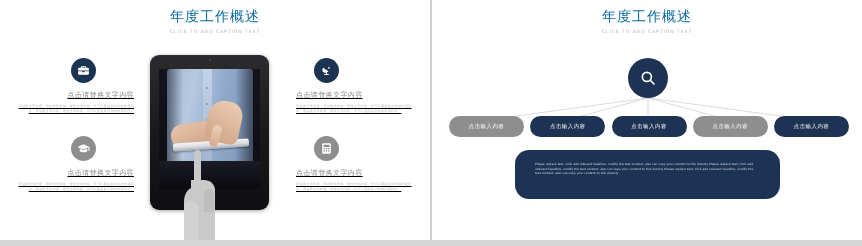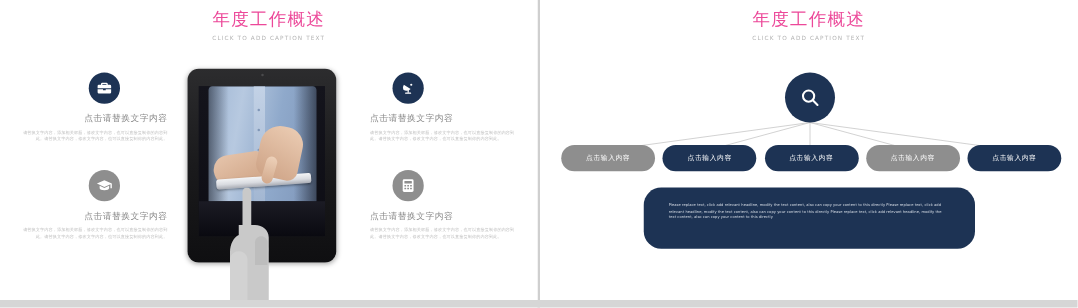--- a/index.html
+++ b/index.html
@@ -17,30 +17,30 @@
   .slide-right{width:430px;}
   .divider{width:2px;height:246px;background:#cfcfcf;flex:0 0 2px;}
   .bottom-band{
     position:absolute;left:0;bottom:0;width:862px;height:6px;
     background:#d6d6d6;
   }
 
   
   .title-wrap{position:absolute;left:0;width:100%;top:8px;text-align:center;}
   .slide-title{
-    font-size:14px;color:#ec4899;letter-spacing:1px;
+    font-size:14px;color:#0369a1;letter-spacing:1px;
     font-weight:400;line-height:17px;
   }
   .slide-subtitle{
     font-size:4.6px;color:#b4b4b4;letter-spacing:.9px;
     margin-top:3px;line-height:7px;
   }
 
   
-  .col{position:absolute;width:122px;}
+  .col{position:absolute;width:122px;text-decoration:underline;}
   .col-l{left:12px;text-align:right;}
   .col-r{left:296px;text-align:left;}
   .row-top{top:58px;}
   .row-bot{top:136px;}
 
   .badge{
     width:25px;height:25px;border-radius:50%;
     display:flex;align-items:center;justify-content:center;
     margin-bottom:7px;
   }

